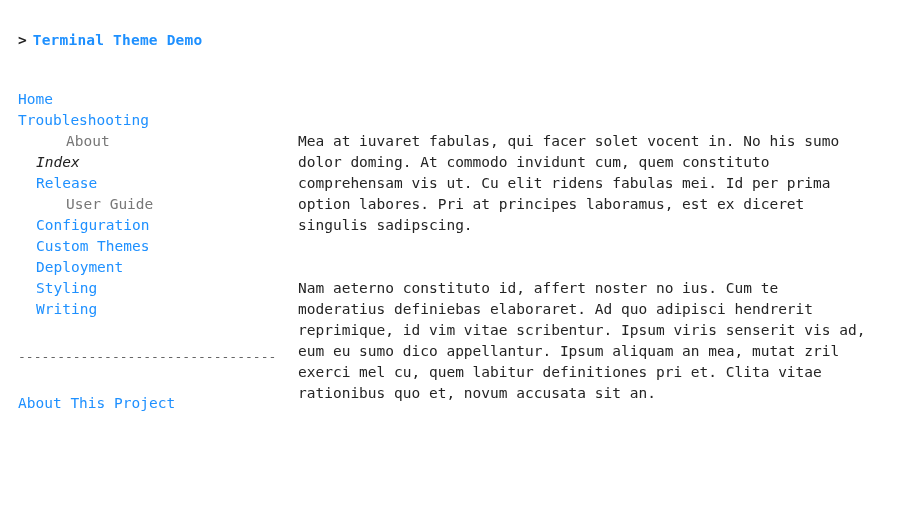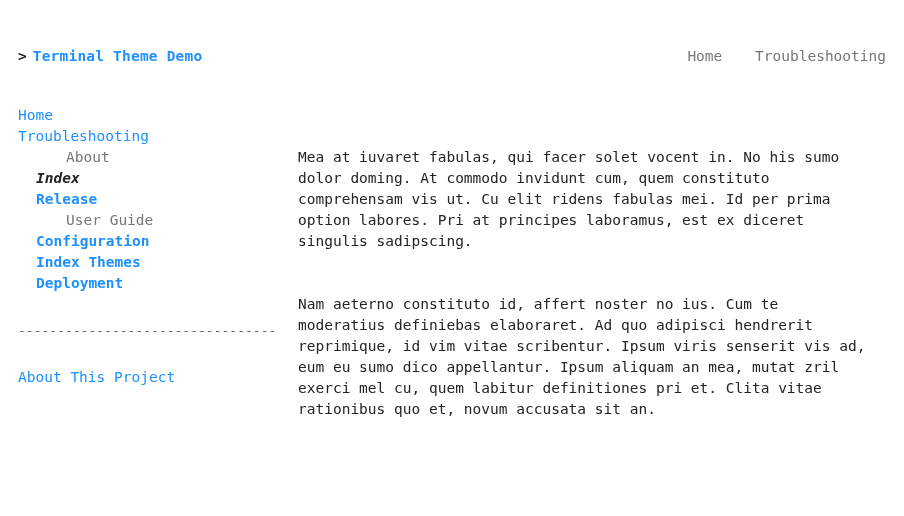--- a/index.html
+++ b/index.html
@@ -10,21 +10,21 @@
     background: #fff;
     color: #242424;
     width: 904px;
     height: 516px;
     overflow: hidden;
   }
   .header {
     display: flex;
     justify-content: space-between;
     align-items: center;
-    padding: 46px 18px 0 18px;
+    padding: 30px 18px 0 18px;
   }
   .site-title {
     font-weight: bold;
     color: #1e90ff;
     letter-spacing: 0.2px;
   }
   .prompt {
     color: #222;
     font-weight: bold;
     margin-right: 6px;
@@ -41,21 +41,21 @@
   }
   .sidebar {
     width: 260px;
     flex-shrink: 0;
     padding-top: 20px;
   }
   .sidebar ul { list-style: none; }
   .sidebar li { line-height: 1.45; }
   .sidebar a, .sidebar span.label { text-decoration: none; display: inline-block; }
   .lvl0 { padding-left: 0; }
-  .lvl1 { padding-left: 18px; font-weight: bold; }
+  .lvl1 { padding-left: 18px; }
   .link { color: #1e90ff; cursor: pointer; }
   .section { color: #777; margin-left: 48px; }
   .current { font-style: italic; color: #222; }
   .divider {
     margin-top: 28px;
     font-size: 13px;
     color: #666;
     white-space: nowrap;
     overflow: hidden;
     letter-spacing: 0px;
@@ -86,39 +86,37 @@
     margin-top: 42px;
   }
 </style>
 </head>
 <body>
 
 <div class="header">
   <div>
     <span class="prompt">&gt;</span><span class="site-title">Terminal Theme Demo</span>
   </div>
-  <nav class="top-nav">
-    <a>Home</a>
-    <a>Troubleshooting</a>
-  </nav>
 </div>
 
 <div class="layout">
 
   <aside class="sidebar">
     <ul>
       <li class="lvl0"><a class="link">Home</a></li>
       <li class="lvl0"><a class="link">Troubleshooting</a></li>
       <li class="lvl0"><span class="label section">About</span></li>
       <li class="lvl1"><span class="label current">Index</span></li>
       <li class="lvl1"><a class="link">Release</a></li>
       <li class="lvl0"><span class="label section">User Guide</span></li>
       <li class="lvl1"><a class="link">Configuration</a></li>
-      <li class="lvl1"><a class="link">Index Themes</a></li>
+      <li class="lvl1"><a class="link">Custom Themes</a></li>
       <li class="lvl1"><a class="link">Deployment</a></li>
+      <li class="lvl1"><a class="link">Styling</a></li>
+      <li class="lvl1"><a class="link">Writing</a></li>
     </ul>
     <div class="divider">----------------------------------------</div>
     <a class="toc-link">About This Project</a>
   </aside>
 
   <main class="main">
     <p>Mea at iuvaret fabulas, qui facer solet vocent in. No his sumo dolor doming. At commodo invidunt cum, quem constituto comprehensam vis ut. Cu elit ridens fabulas mei. Id per prima option labores. Pri at principes laboramus, est ex diceret singulis sadipscing.</p>
     <p>Nam aeterno constituto id, affert noster no ius. Cum te moderatius definiebas elaboraret. Ad quo adipisci hendrerit reprimique, id vim vitae scribentur. Ipsum viris senserit vis ad, eum eu sumo dico appellantur. Ipsum aliquam an mea, mutat zril exerci mel cu, quem labitur definitiones pri et. Clita vitae rationibus quo et, novum accusata sit an.</p>
   </main>
 

